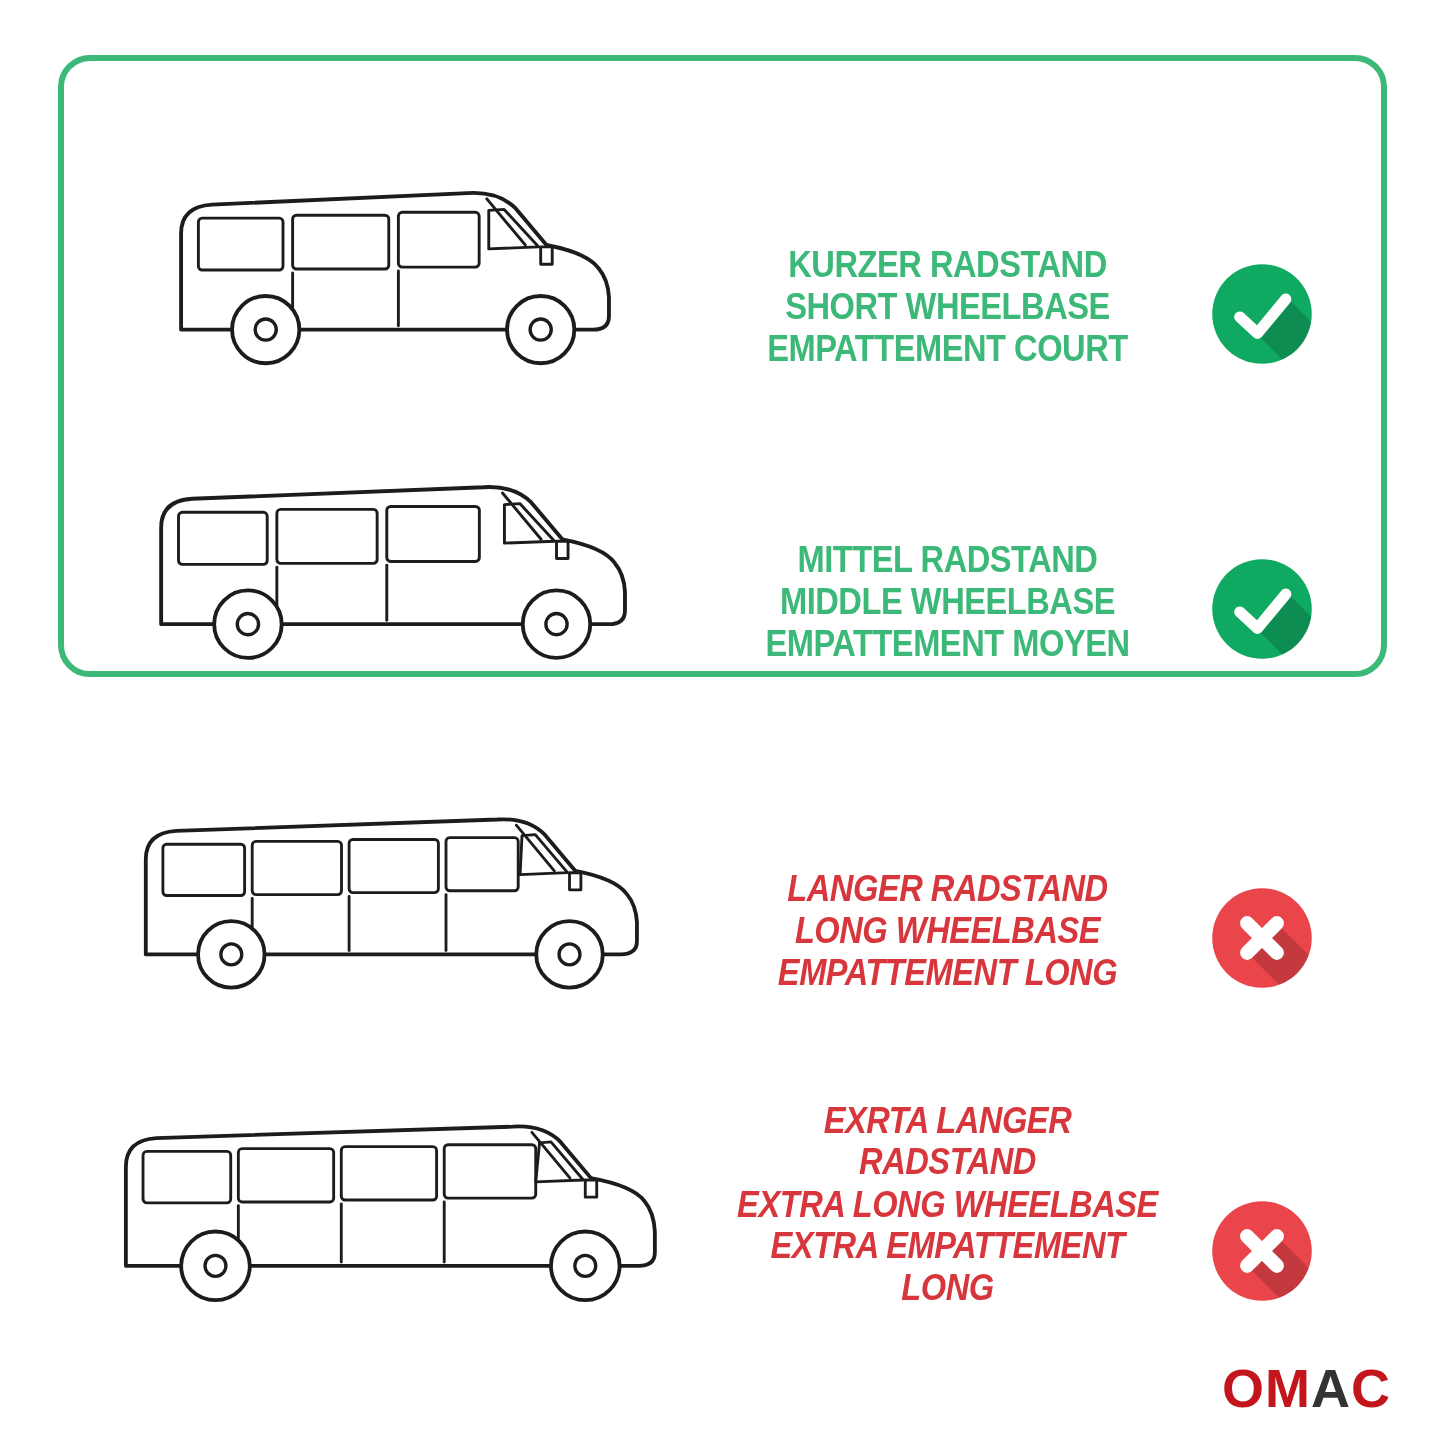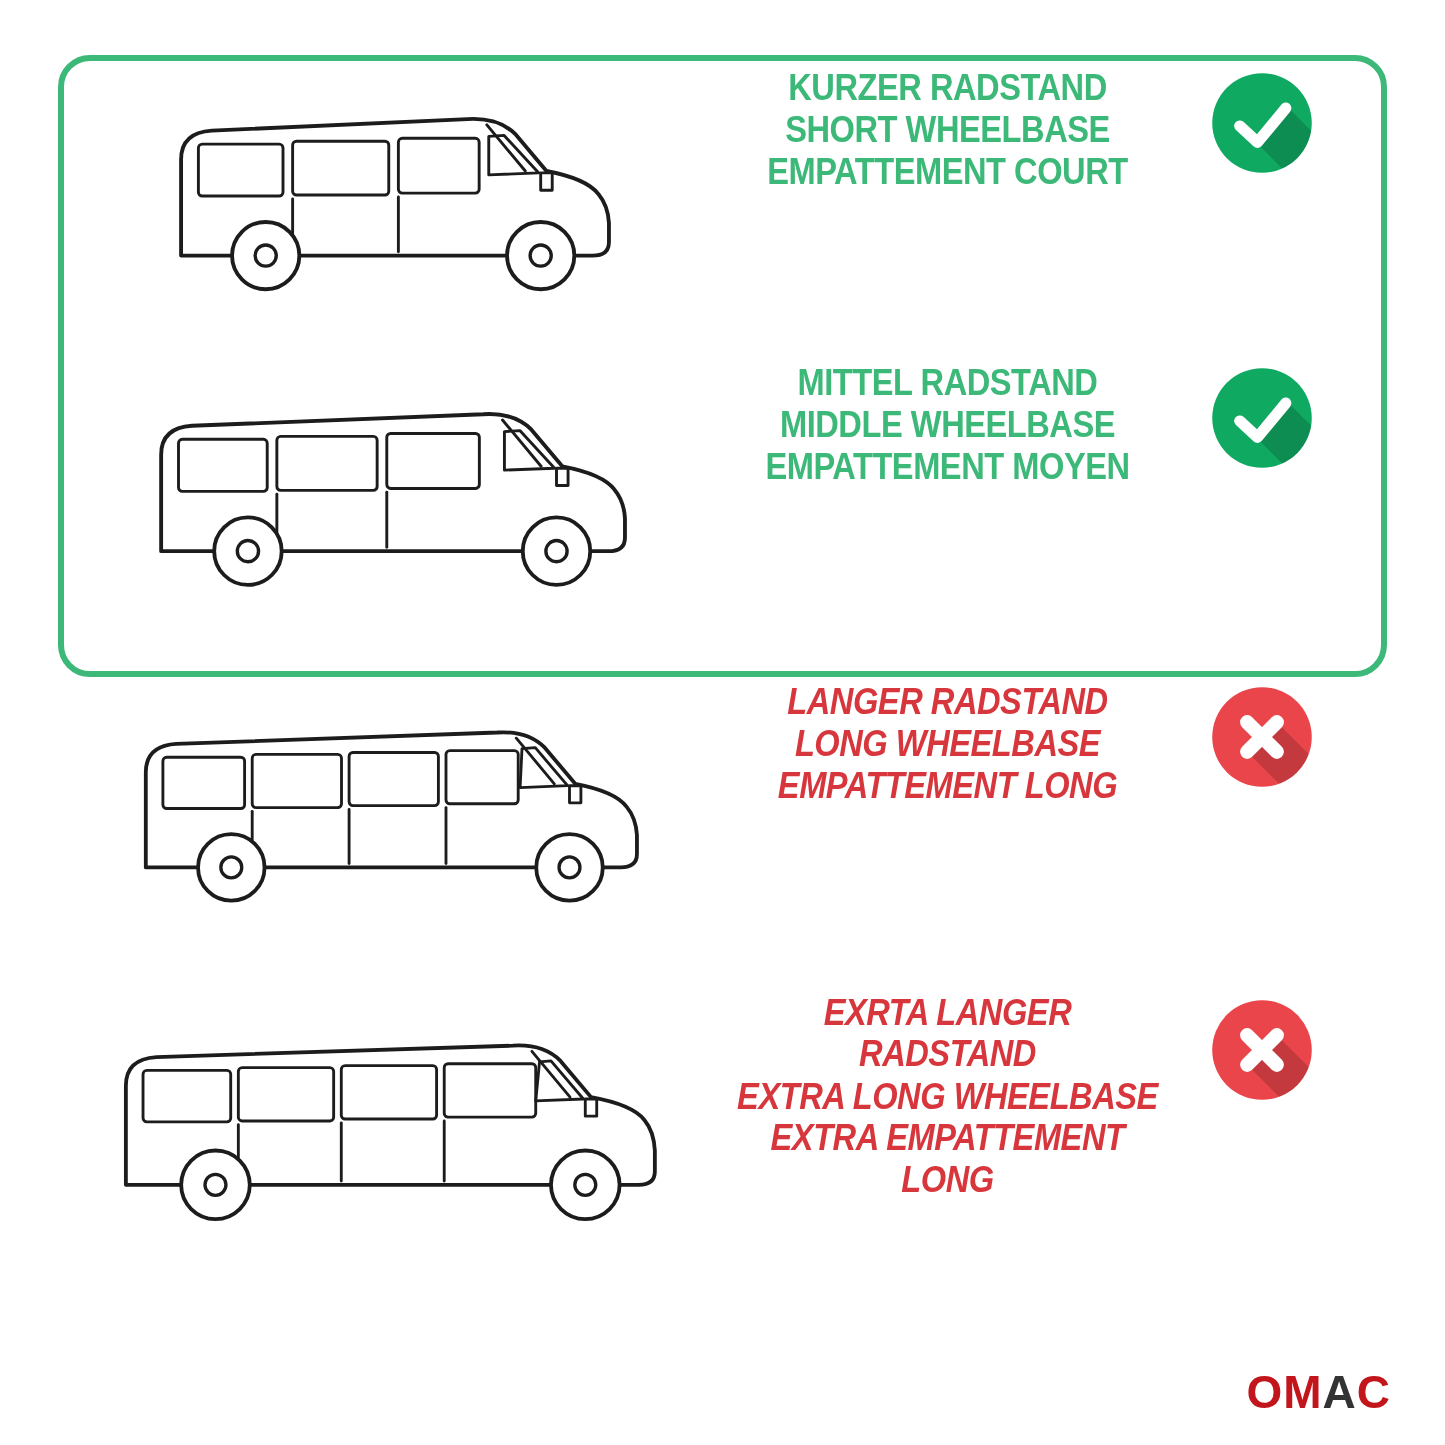--- a/index.html
+++ b/index.html
@@ -7,21 +7,21 @@
     font-family:"Liberation Sans", sans-serif; overflow:hidden; }
   .page { position:relative; width:1445px; height:1445px; padding-top:55px; }
 
   .green-box {
     margin:0 58px;
     border:6px solid #3cb878;
     border-radius:32px;
     padding:10px 24px;
   }
 
-  .row { display:flex; align-items:flex-start; }
+  .row { display:flex; align-items:flex-end; }
   .row.inside  { height:295px; }
   .row.outside { height:305px; margin:8px 58px 0; padding:0 30px;font-style:italic; }
 
   .van-cell { width:640px; display:flex; justify-content:center; align-items:center; }
   .van-cell svg { display:block; }
 
   .text-cell {
     flex:1;
     text-align:center;
     font-weight:bold;
@@ -31,21 +31,21 @@
     transform:scale(0.96,1.06);
   }
   .text-cell.green { color:#3cb878; }
   .text-cell.red   { color:#d7373c; }
 
   .icon-cell { width:190px; display:flex; justify-content:center; align-items:center; }
   .icon-cell svg { width:104px; height:104px; }
 
   .logo {
     position:absolute; right:54px; bottom:26px;
-    font-size:46px; font-weight:bold; letter-spacing:1px;
+    font-size:54px; font-weight:bold; letter-spacing:1px;
   }
   .logo .red  { color:#c3161c; }
   .logo .dark { color:#333333; }
 </style>
 </head>
 <body>
 
 <div class="page">
 
   <div class="green-box">

